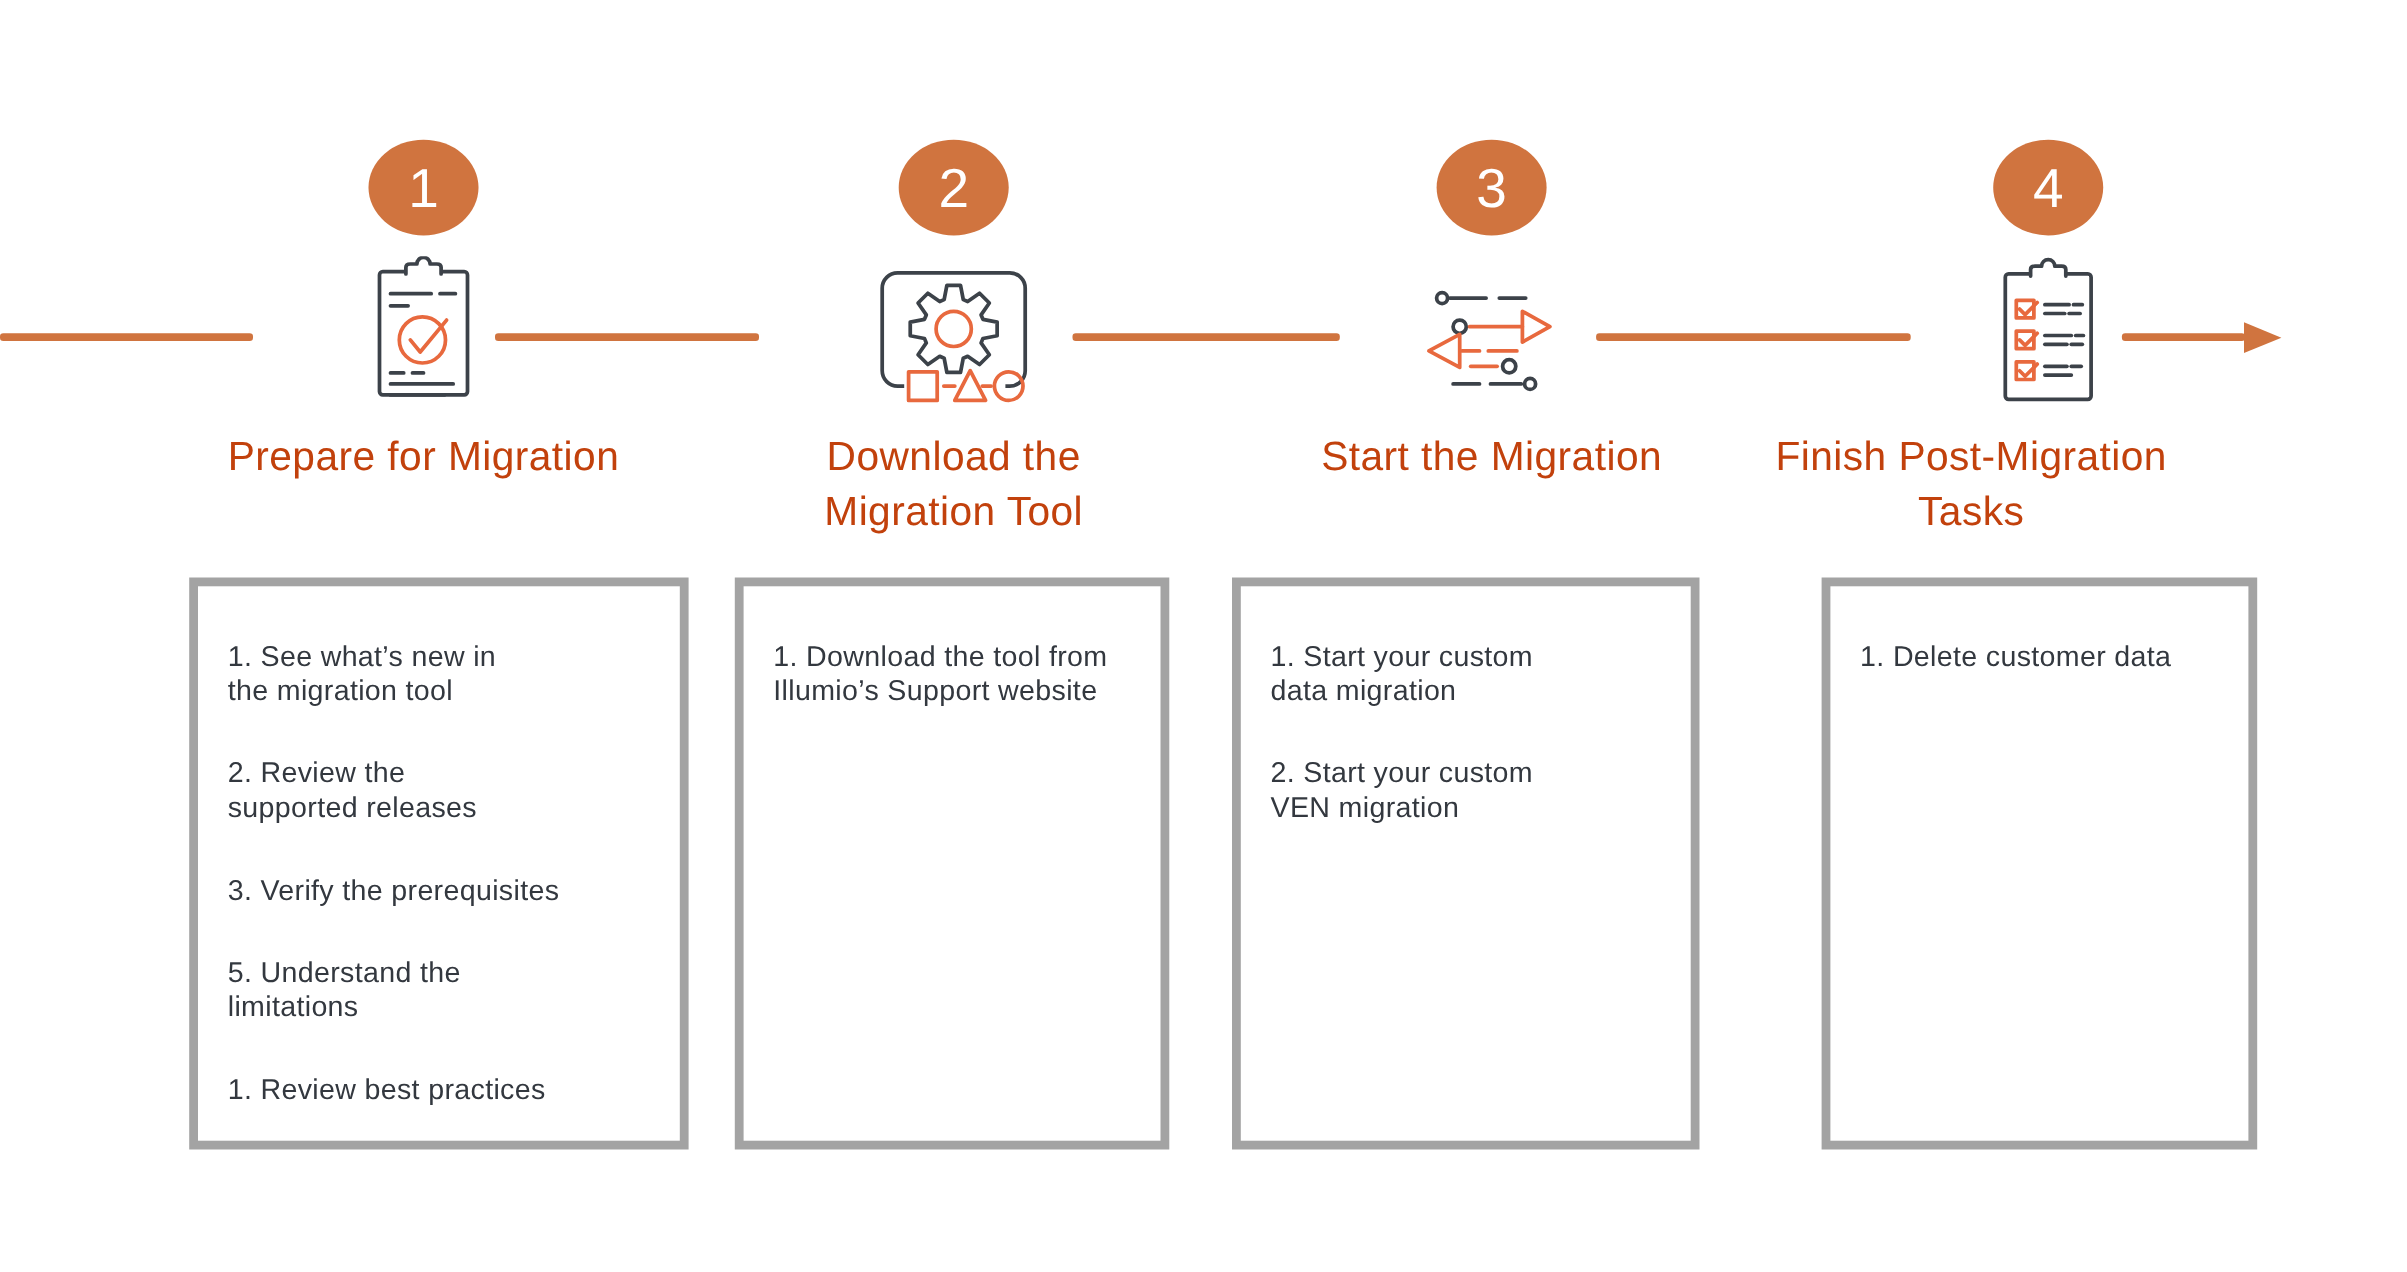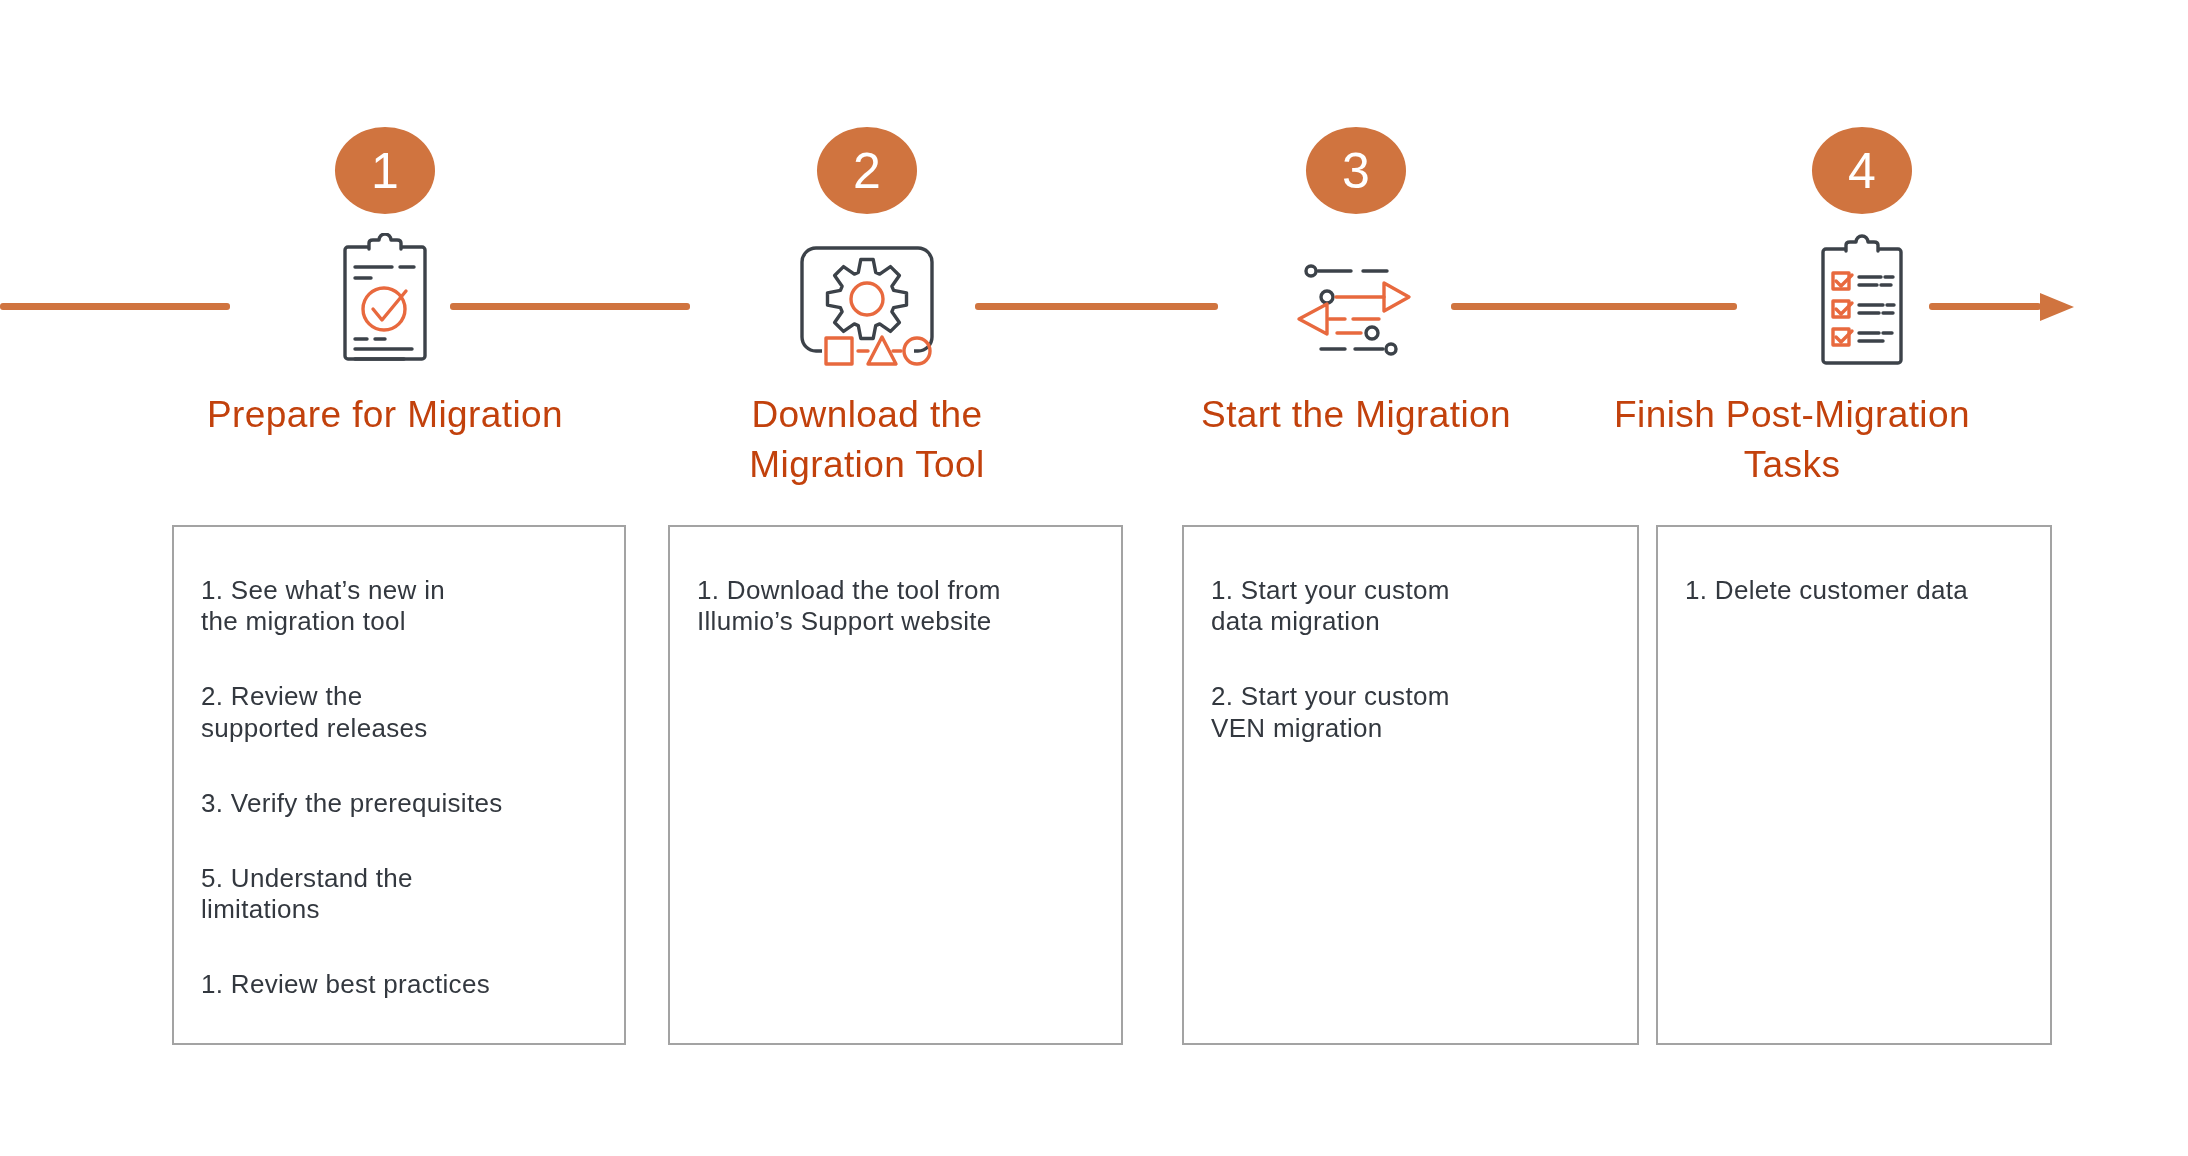--- a/index.html
+++ b/index.html
@@ -28,21 +28,21 @@
     color:#ffffff;font-size:50px;font-weight:300;
   }
   .icon{position:absolute;top:233px;width:150px;height:150px;}
   .step-title{
     position:absolute;top:390px;width:520px;
     color:#c2410c;font-size:37px;line-height:1.36;
     text-align:center;white-space:pre-line;letter-spacing:0.4px;
   }
   .task-box{
     position:absolute;top:525px;height:520px;
-    background:#ffffff;border:2px solid #a3a3a3;
+    background:#ffffff;border:8px solid #a3a3a3;
     box-sizing:border-box;
     padding:48px 38px 0 27px;
   }
   .task-item{
     color:#33383F;font-size:26px;line-height:1.2;
     letter-spacing:0.3px;white-space:pre-line;
     margin:0 0 44px 0;
   }
   svg .dk{stroke:#3C4249;stroke-width:3.4;fill:none;stroke-linecap:round;stroke-linejoin:round;}
   svg .dkf{stroke:#3C4249;stroke-width:3.4;fill:#ffffff;stroke-linecap:round;stroke-linejoin:round;}
@@ -153,26 +153,26 @@
     <p class="task-item">1. See what’s new in
 the migration tool</p>
     <p class="task-item">2. Review the
 supported releases</p>
     <p class="task-item">3. Verify the prerequisites</p>
     <p class="task-item">5. Understand the
 limitations</p>
     <p class="task-item">1. Review best practices</p>
   </div>
 
-  <div class="task-box" style="left:668px;width:455px">
+  <div class="task-box" style="left:668px;width:395px">
     <p class="task-item">1. Download the tool from
 Illumio’s Support website</p>
   </div>
 
-  <div class="task-box" style="left:1182px;width:457px">
+  <div class="task-box" style="left:1120px;width:425px">
     <p class="task-item">1. Start your custom
 data migration</p>
     <p class="task-item">2. Start your custom
 VEN migration</p>
   </div>
 
   <div class="task-box" style="left:1656px;width:396px">
     <p class="task-item">1. Delete customer data</p>
   </div>
 

